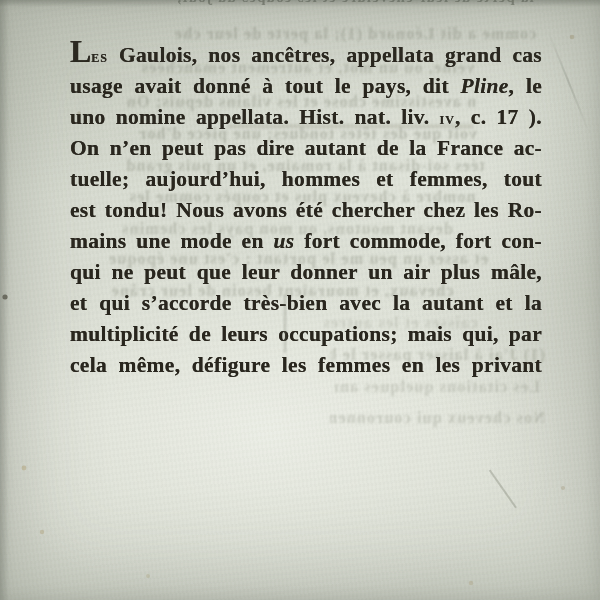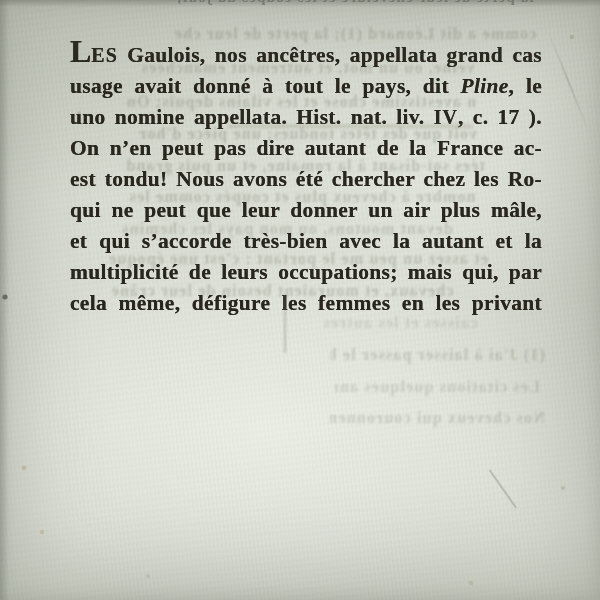--- a/index.html
+++ b/index.html
@@ -41,21 +41,21 @@
     text-shadow:0 0 .6px rgba(41,38,30,.85);
   }
   .tline{
     height:31px;line-height:31px;
     text-align:justify;text-align-last:justify;
     white-space:normal;overflow:visible;
   }
   .seg-normal{}
   .seg-italic{font-style:italic;}
   .seg-lead{font-size:32px;line-height:0;vertical-align:baseline;letter-spacing:0;}
-  .seg-caps{font-size:20px;letter-spacing:1px;}
+  .seg-caps{font-size:12px;letter-spacing:1px;}
 
   
   .bleed{
     position:absolute;white-space:nowrap;overflow:hidden;
     transform:scaleX(-1);
     filter:blur(1px);
     font-size:16px;font-weight:700;letter-spacing:1.2px;
     color:#707464;text-align:center;height:20px;line-height:20px;
     pointer-events:none;
   }
@@ -108,21 +108,23 @@
       <div class="bleed" style="top: 345px; left: 330px; width: 215px; opacity: 0.28;">(1) J'ai à laisser passer le beau jour</div>
       <div class="bleed" style="top: 377px; left: 335px; width: 205px; opacity: 0.24;">Les citations quelques années</div>
       <div class="bleed" style="top: 408px; left: 330px; width: 215px; opacity: 0.26;">Nos cheveux qui couronnent la tête</div>
     </div>
 
   <div id="text-block">
       <div class="tline"><span class="seg-lead">L</span><span class="seg-caps">ES</span><span class="seg-normal"> Gaulois, nos ancêtres, appellata grand cas</span></div>
       <div class="tline"><span class="seg-normal">usage avait donné à tout le pays, dit </span><span class="seg-italic">Pline</span><span class="seg-normal">, le</span></div>
       <div class="tline"><span class="seg-normal">uno nomine appellata. Hist. nat. liv. </span><span class="seg-caps">IV</span><span class="seg-normal">, c. 17 ).</span></div>
       <div class="tline"><span class="seg-normal">On n’en peut pas dire autant de la France ac-</span></div>
+      <div class="tline"><span class="seg-normal">tuelle; aujourd’hui, hommes et femmes, tout</span></div>
       <div class="tline"><span class="seg-normal">est tondu! Nous avons été chercher chez les Ro-</span></div>
+      <div class="tline"><span class="seg-normal">mains une mode en </span><span class="seg-italic">us</span><span class="seg-normal"> fort commode, fort con-</span></div>
       <div class="tline"><span class="seg-normal">qui ne peut que leur donner un air plus mâle,</span></div>
       <div class="tline"><span class="seg-normal">et qui s’accorde très-bien avec la autant et la</span></div>
       <div class="tline"><span class="seg-normal">multiplicité de leurs occupations; mais qui, par</span></div>
       <div class="tline"><span class="seg-normal">cela même, défigure les femmes en les privant</span></div>
     </div>
 
   <div id="crease-h1" class="crease"></div>
   <div id="crease-v1" class="crease"></div>
   <div id="crease-d1" class="crease"></div>
   <div id="crease-d2" class="crease"></div>

